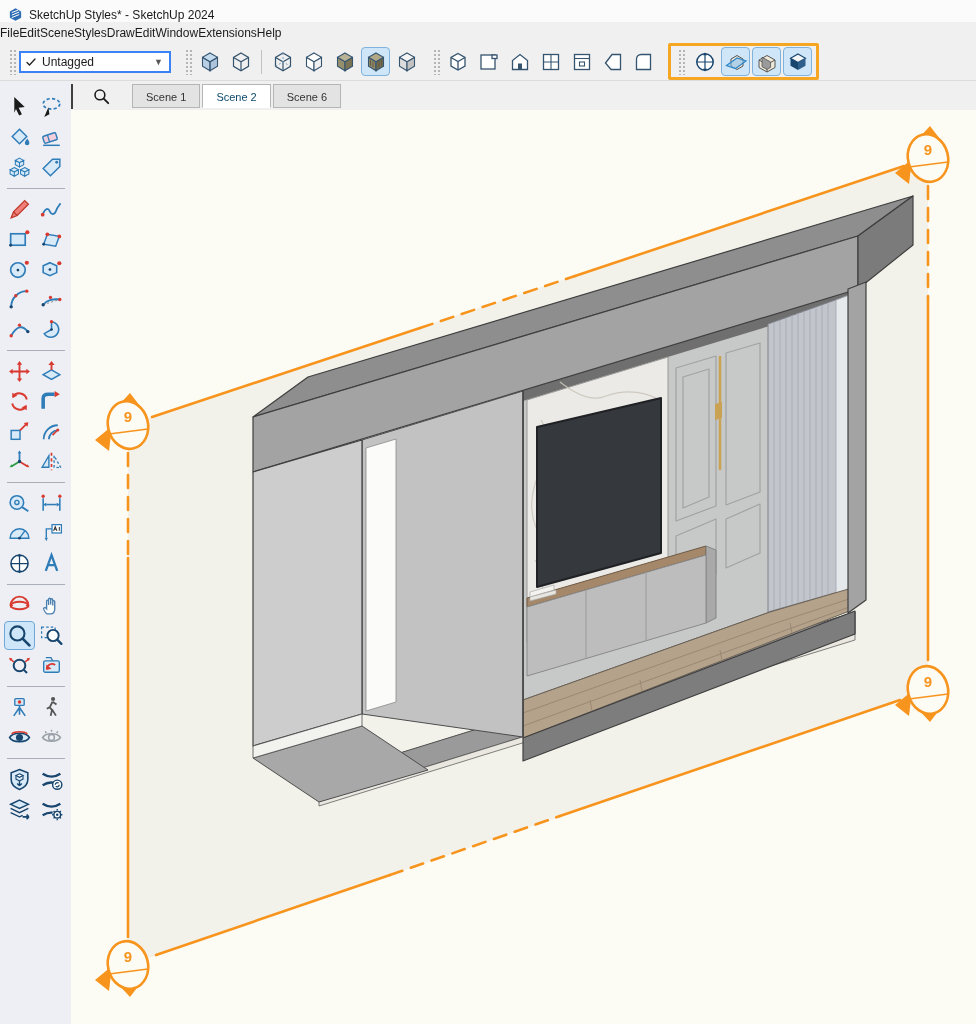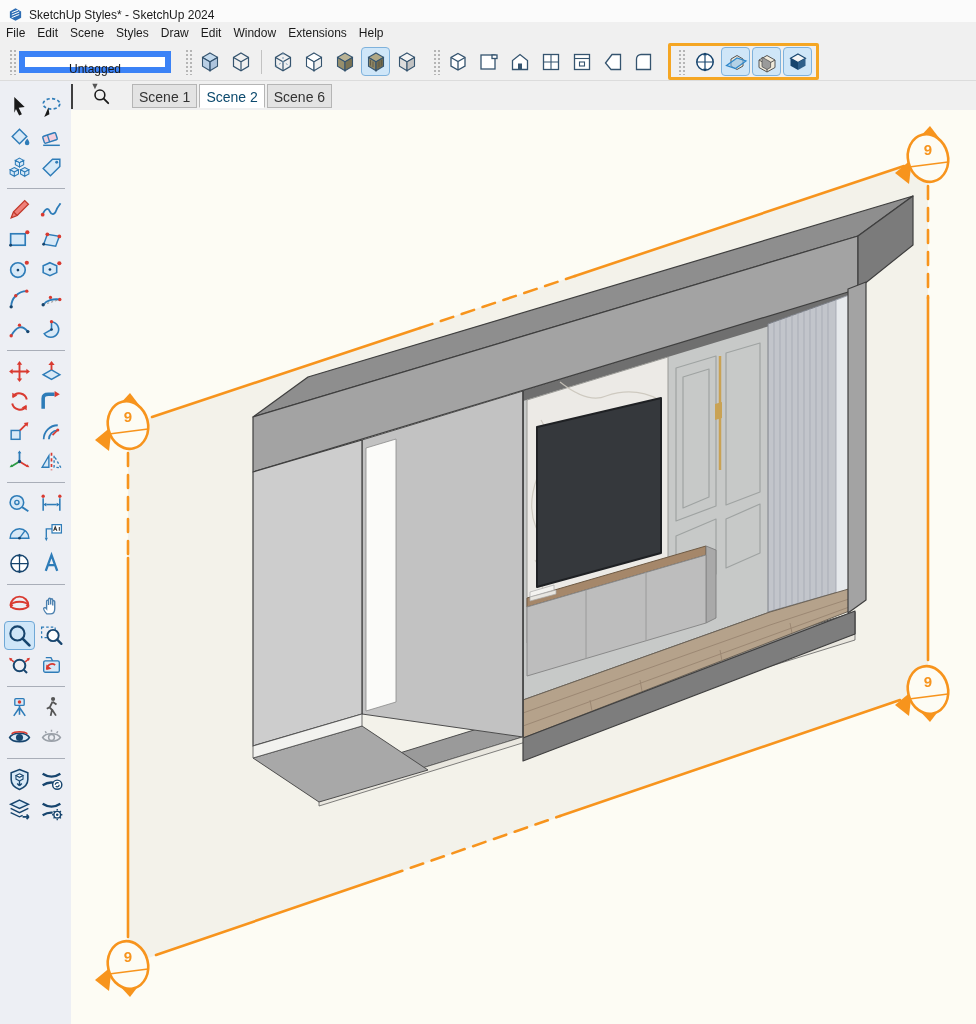--- a/index.html
+++ b/index.html
@@ -5,44 +5,44 @@
   html,body{margin:0;padding:0;}
   .app{position:relative;width:976px;height:1024px;overflow:hidden;background:#FDFCF4;
        font-family:"Liberation Sans",sans-serif;color:#1a1a1a;}
   
   #scene{position:absolute;left:0;top:0;z-index:1;}
   
   .titlebar{position:absolute;left:0;top:0;width:100%;height:22px;background:#FBFBFB;
     display:flex;align-items:flex-end;gap:6px;padding-left:8px;box-sizing:border-box;z-index:10;font-size:12px;}
   .menubar{position:absolute;left:0;top:22px;width:100%;height:21px;background:#F0F0F0;
     display:flex;align-items:center;z-index:10;font-size:12px;}
-  .menubar .mi{padding:2px 6px;cursor:default;}
+  .menubar .mi{padding:2px 0;cursor:default;}
   .toolbar{position:absolute;left:0;top:43px;width:100%;height:38px;background:#F0F0F0;
     border-bottom:1px solid #DCDCDC;display:flex;align-items:center;padding-left:6px;box-sizing:border-box;z-index:10;}
   .grip{width:7px;height:26px;margin:0 3px;
     background-image:radial-gradient(#b5b5b5 1px, transparent 1.2px);background-size:4px 4px;}
   .dropdown{display:flex;align-items:center;width:152px;height:22px;background:#fff;
-    border:6px solid #3b82f6;font-size:12px;padding:0 4px;box-sizing:border-box;gap:5px;flex-direction:column;}
+    border:2px solid #3b82f6;font-size:12px;padding:0 4px;box-sizing:border-box;gap:5px;}
   .dropdown .lbl{flex:1;}
   .dropdown .caret{color:#555;font-size:9px;padding:0 2px;}
   .tbtn{width:29px;height:29px;display:flex;align-items:center;justify-content:center;
     border:1px solid transparent;border-radius:4px;box-sizing:border-box;}
   .tbtn.active{background:#CFE6F8;border-color:#7FB2DC;}
   .tbtn svg{display:block;}
   .vsep{width:1px;height:24px;background:#c2c2c2;margin:0 4px;}
   .tgroup{display:flex;align-items:center;gap:2px;}
   .hl-orange{display:flex;align-items:center;gap:2px;border:3px solid #F5A623;
     border-radius:2px;padding:1px 4px;margin-left:10px;background:transparent;}
   
   .tabbar{position:absolute;left:0;top:81px;width:100%;height:29px;background:#F0F0F0;z-index:9;
     display:flex;align-items:flex-start;}
   .tabdivider{position:absolute;left:70px;top:3px;width:3px;height:25px;background:#3F3F3F;}
   .searchbtn{margin-left:88px;margin-top:3px;width:26px;height:24px;display:flex;align-items:center;justify-content:center;}
   .tabs{display:flex;margin-left:18px;margin-top:3px;}
-  .tab{height:24px;line-height:24px;padding:0 6px;font-size:14px;color:#333;background:#E3E3E3;
+  .tab{height:24px;line-height:24px;padding:0 13px;font-size:11px;color:#333;background:#E3E3E3;
     border:1px solid #B5B5B5;margin-right:2px;box-sizing:border-box;}
   .tab.active{background:#FFFFFF;border-bottom-color:#FFFFFF;color:#0c4a6e;}
   
   .palette{position:absolute;left:0;top:81px;bottom:0;width:71px;background:#EDEFF4;z-index:11;
     padding-top:12px;box-sizing:border-box;}
   .pgrid{display:grid;grid-template-columns:32px 32px;justify-content:center;row-gap:1px;}
   .tool{width:31px;height:29px;display:flex;align-items:center;justify-content:center;
     border:1px solid transparent;border-radius:4px;box-sizing:border-box;}
   .tool.active{background:#CFE6F8;border-color:#6FA8D6;}
   .psep{grid-column:1 / 3;height:1px;background:#A9AEB8;margin:5px 3px;}

